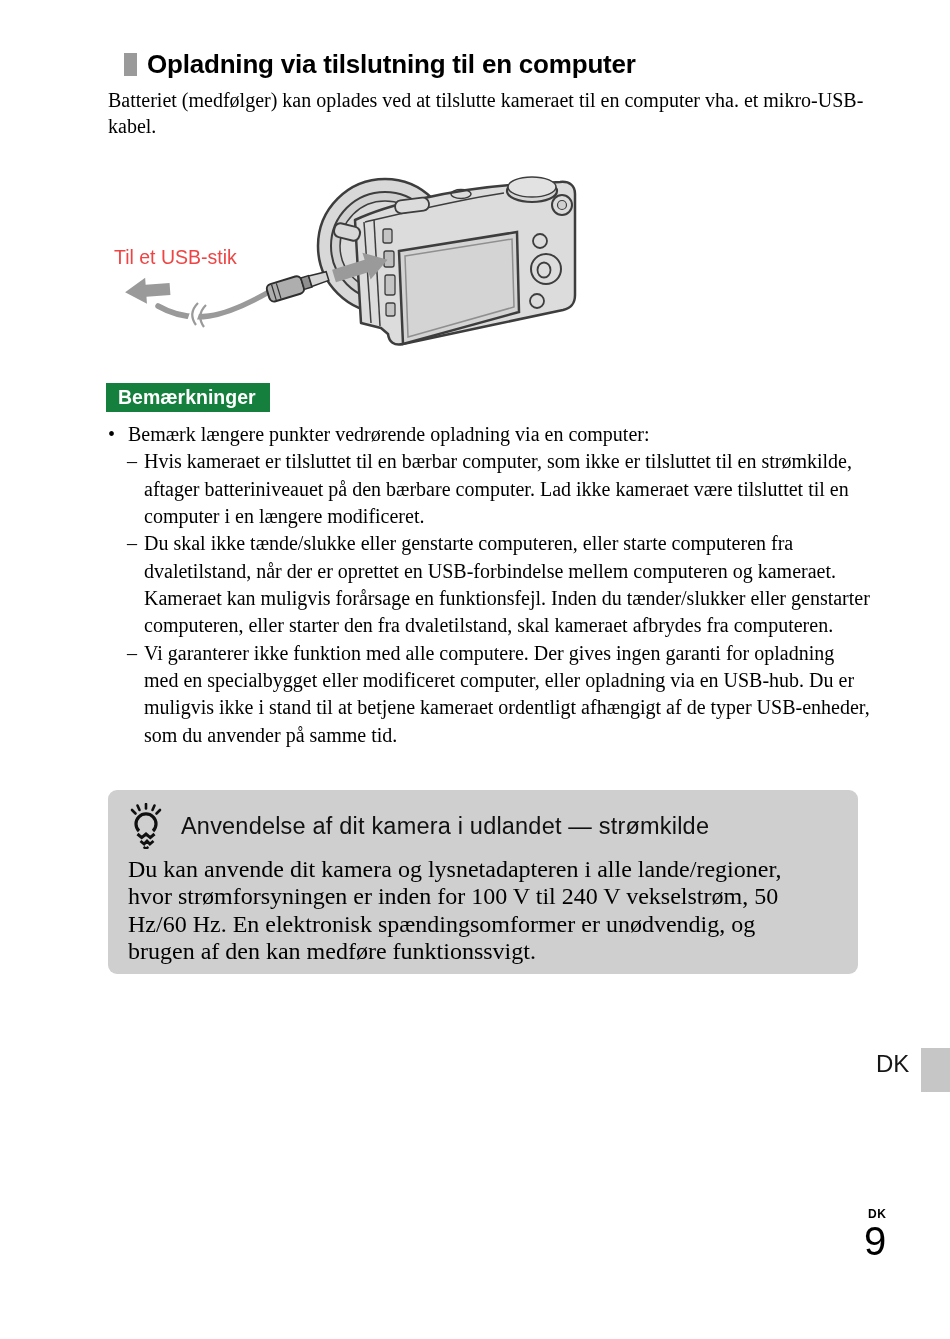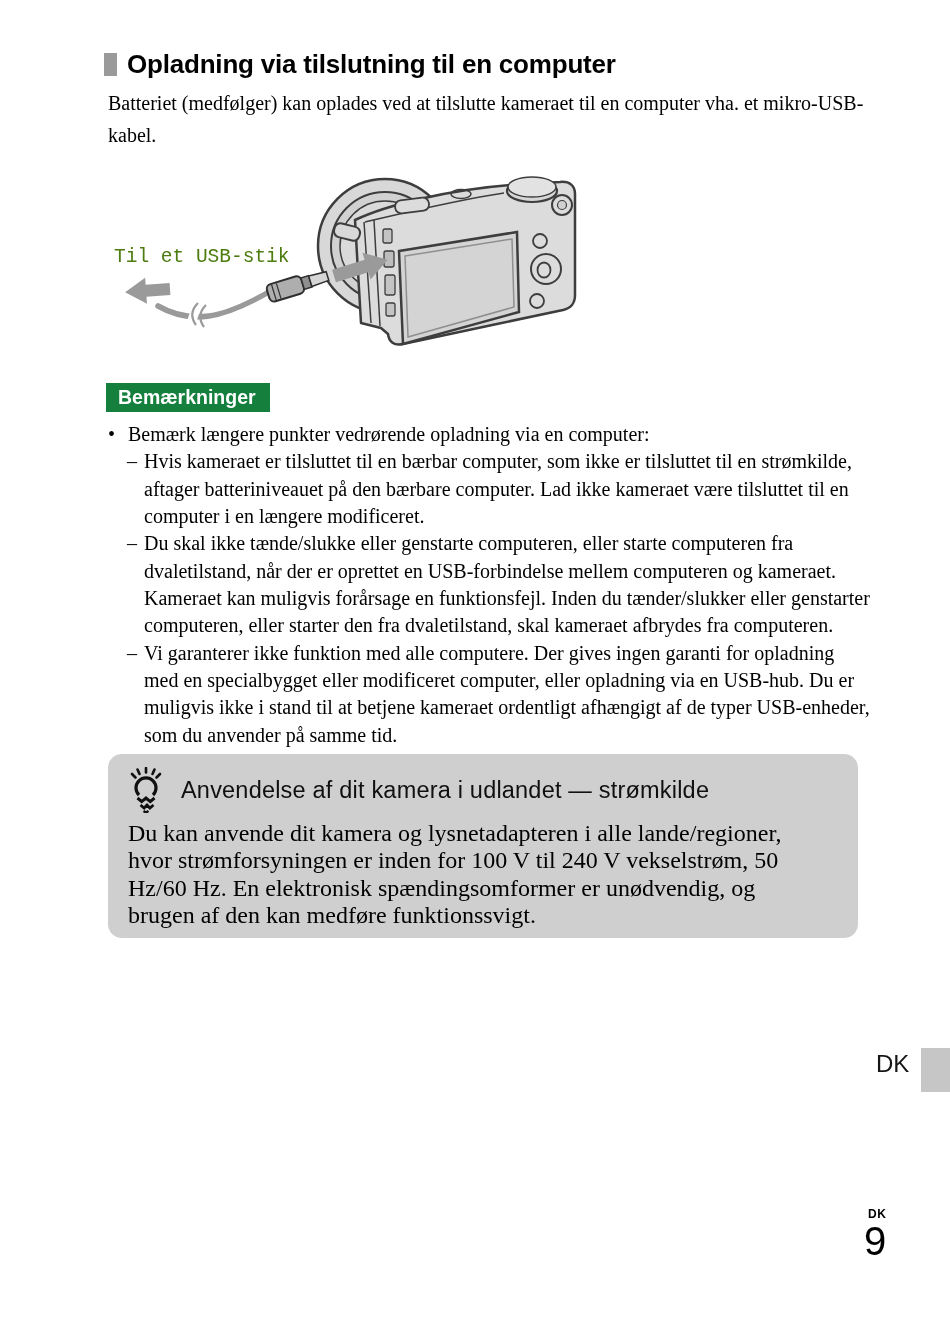--- a/index.html
+++ b/index.html
@@ -3,54 +3,54 @@
 <meta charset="utf-8">
 <style>
   html,body{margin:0;padding:0;background:#ffffff;}
   .page{
     position:relative;width:950px;height:1339px;background:#ffffff;
     overflow:hidden;color:#000;
     font-family:"Liberation Serif",serif;
   }
   
   .sec-heading{
-    position:absolute;left:104px;top:49px;display:flex;align-items:center;
+    position:absolute;left:124px;top:49px;display:flex;align-items:center;
     font-family:"Liberation Sans",sans-serif;font-weight:bold;font-size:26px;
     letter-spacing:-0.2px;color:#000;white-space:nowrap;
   }
   .sec-heading .marker{width:13px;height:23px;background:#9a9a9a;margin-right:10px;flex:none;}
   
   .intro{
     position:absolute;left:108px;top:87px;width:756px;
-    font-size:20px;line-height:32px;
+    font-size:20px;line-height:26px;
   }
   
   .figure{position:absolute;left:112px;top:173px;width:515px;height:196px;}
   .figure svg{position:absolute;left:0;top:0;}
   .usb-label{
     position:absolute;left:2px;top:73px;
-    font-family:Liberation Mono, monospace;font-size:19.5px;color:#4d7c0f;white-space:nowrap;
+    font-family:Liberation Sans, sans-serif;font-size:19.5px;color:#ef4444;white-space:nowrap;
   }
   
   .notes-label{
     position:absolute;left:106px;top:383px;height:29px;
     background:#15803d;color:#ffffff;
     font-family:"Liberation Sans",sans-serif;font-weight:bold;font-size:19.5px;
     line-height:29px;padding:0 14px 0 12px;white-space:nowrap;
   }
   .notes{position:absolute;left:108px;top:421px;width:762px;font-size:20px;line-height:27.35px;}
   .note-intro{display:flex;}
   .note-intro .m{width:20px;flex:none;}
   .note-sub{display:flex;margin-left:19px;}
   .note-sub .m{width:17px;flex:none;}
   .note-intro .t,.note-sub .t{flex:1;}
   
   .tip{
-    position:absolute;left:108px;top:754px;width:750px;height:184px;
-    background:#cfcfcf;border-radius:14px;box-sizing:border-box;
+    position:absolute;left:108px;top:790px;width:750px;height:184px;
+    background:#cfcfcf;border-radius:9px;box-sizing:border-box;
     padding:13px 42px 0 20px;
   }
   .tip-head{display:flex;align-items:center;}
   .tip-head .bulb{width:36px;height:46px;flex:none;margin-right:17px;}
   .tip-title{
     font-family:"Liberation Sans",sans-serif;font-size:23.5px;color:#101010;
     letter-spacing:0.2px;white-space:nowrap;
   }
   .tip-body{margin-top:7px;font-size:24px;line-height:27.4px;width:690px;}
   

